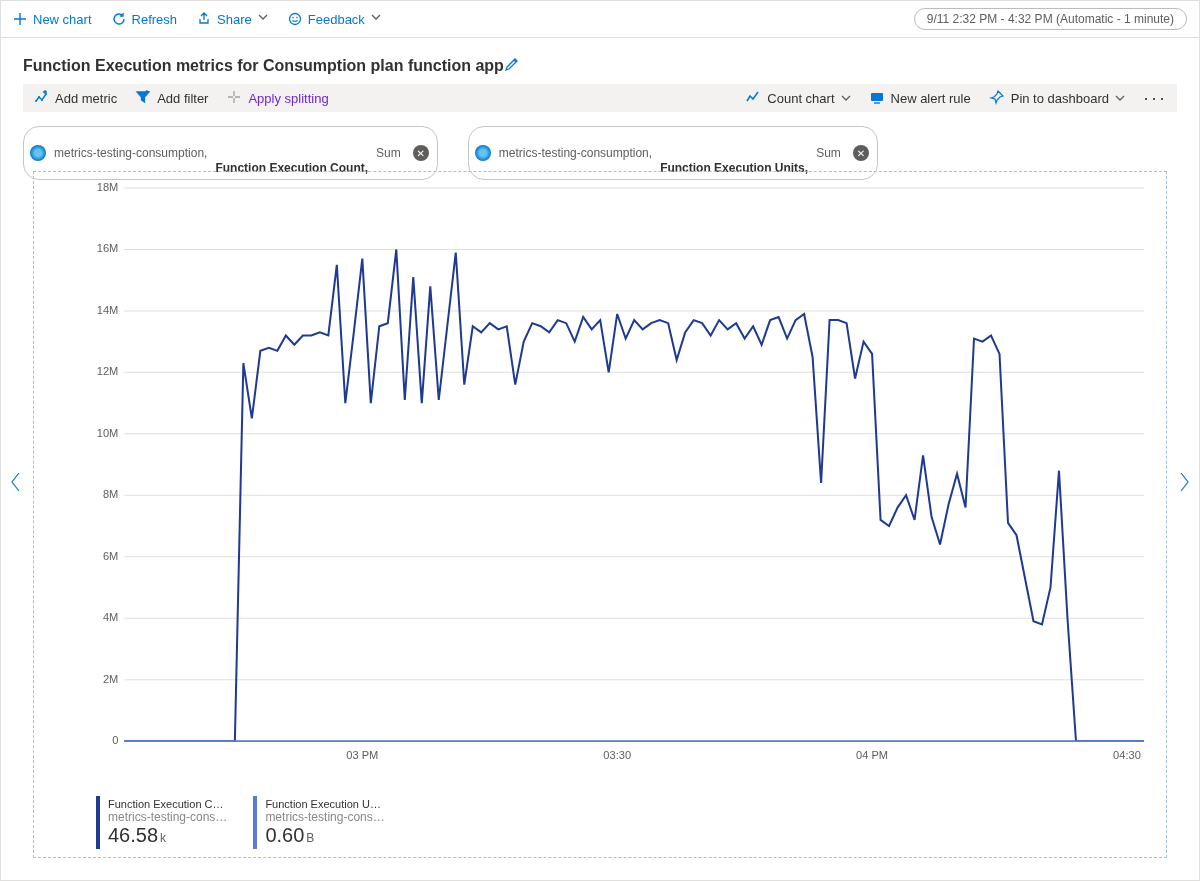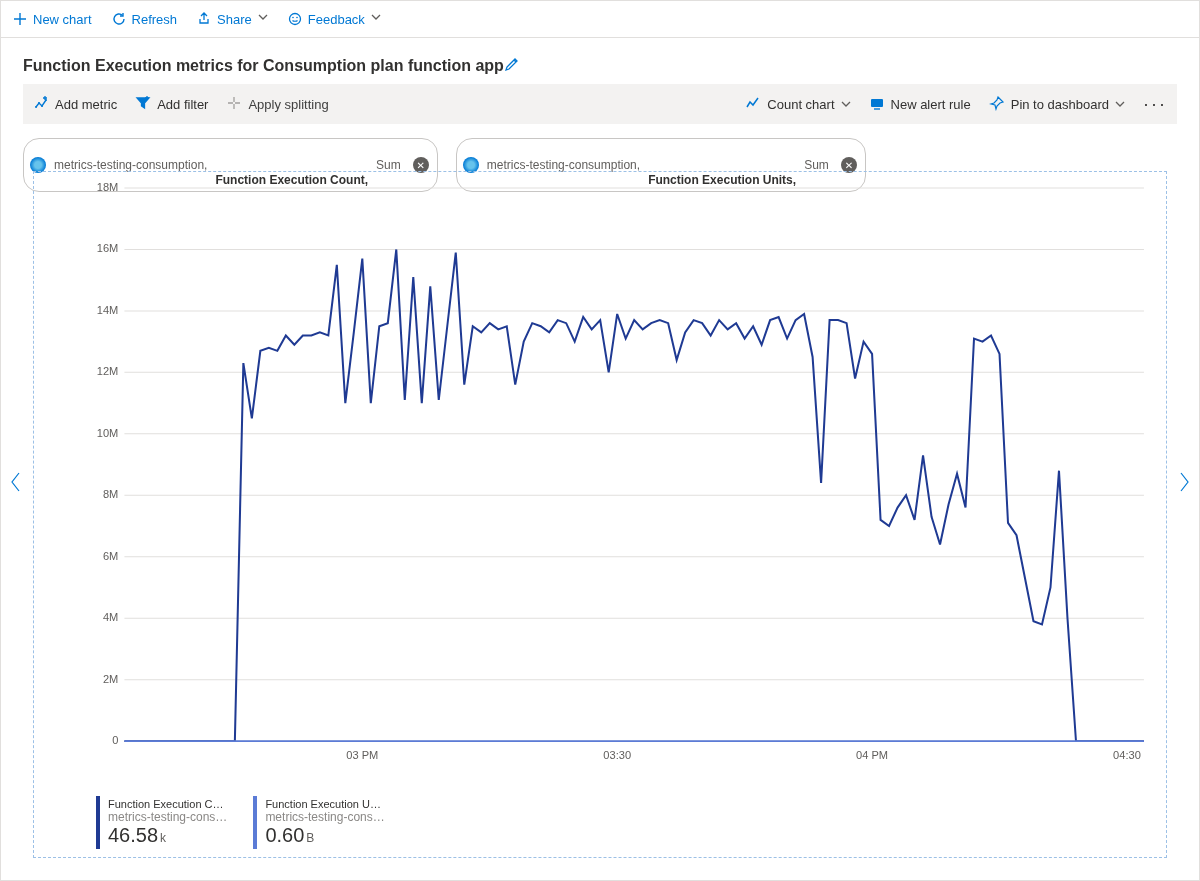--- a/index.html
+++ b/index.html
@@ -7,28 +7,28 @@
   
   .cmdbar{display:flex;align-items:center;height:36px;border-bottom:1px solid #e1dfdd;padding:0 12px;gap:20px;}
   .cmdbtn{display:inline-flex;align-items:flex-start;gap:6px;color:#0078d4;cursor:pointer;font-size:13px;}
   .cmdbar .timerange{margin-left:auto;font-size:12px;color:#605e5c;border:1px solid #bebbba;border-radius:14px;padding:3px 12px;}
   .chev{display:inline-block;}
   .chev svg,.icon svg{display:block;}
   
   .titlebar{padding:18px 22px 8px 22px;font-size:16px;font-weight:600;color:#323130;display:flex;align-items:center;gap:0;}
   .editicon{color:#0078d4;cursor:pointer;}
   
-  .toolbar2{display:flex;align-items:center;height:40px;background:#f3f2f1;margin:0 22px;padding:0 10px;gap:18px;}
+  .toolbar2{display:flex;align-items:center;height:28px;background:#f3f2f1;margin:0 22px;padding:0 10px;gap:18px;}
   .toolbar2 .spacer{flex:1;}
   .tbtn{display:inline-flex;align-items:center;gap:6px;color:#323130;cursor:pointer;font-size:13px;}
   .tbtn .blue{color:#0078d4;}
-  .tbtn.disabled{color:#404040;cursor:default;}
+  .tbtn.disabled{color:#6d28d9;cursor:default;}
   .dots{font-size:18px;color:#323130;letter-spacing:2px;cursor:pointer;}
   
-  .pills{display:flex;gap:18px;padding:14px 22px 8px 22px;}
+  .pills{display:flex;gap:30px;padding:14px 22px 8px 22px;}
   .pill{display:inline-flex;align-items:center;gap:8px;border:1px solid #c8c6c4;border-radius:16px;padding:4px 8px 4px 6px;background:#fff;font-size:12px;color:#605e5c;}
   .pill .res{font-weight:400;}
   .pill .met{font-weight:600;color:#323130;margin-top:30px;}
   .pill .agg{font-weight:400;}
   .pill .x{width:16px;height:16px;border-radius:50%;background:#605e5c;color:#fff;display:inline-flex;align-items:center;justify-content:center;font-size:10px;margin-left:4px;cursor:pointer;}
   .pill .azicon{width:16px;height:16px;border-radius:50%;background:radial-gradient(circle,#66c3ec 30%,#0078d4 70%);display:inline-block;}
   
   .card{position:absolute;left:32px;right:32px;top:170px;bottom:22px;border:1px dashed #9cc0e6;padding:10px 12px 10px 12px;box-sizing:border-box;}
   .chartarea{position:absolute;left:46px;right:16px;top:10px;bottom:92px;}
   .ylabel{font-size:11px;fill:#605e5c;text-anchor:end;}
@@ -92,20 +92,21 @@
             <path d="M4.5 8.5c1 1 4 1 5 0" stroke="#0078d4" stroke-width="1.2" fill="none"></path>
           </svg>
         </span>
       <span>Feedback</span>
       <span class="chev">
           <svg width="10" height="10" viewBox="0 0 10 10">
             <path d="M1 3l4 4 4-4" stroke="#605e5c" stroke-width="1.3" fill="none"></path>
           </svg>
         </span>
     </span>
+    <span class="timerange">9/11 2:32 PM - 4:32 PM (Automatic - 1 minute)</span>
   </div>
 
   <div class="titlebar">
     <span>Function Execution metrics for Consumption plan function app</span>
     <span class="editicon">
       <span><svg width="16" height="16" viewBox="0 0 16 16">
             <path d="M2 14l1-3 8-8 2 2-8 8-3 1zM10 4l2 2" stroke="#0078d4" stroke-width="1.3" fill="none"></path>
           </svg></span>
     </span>
   </div>

